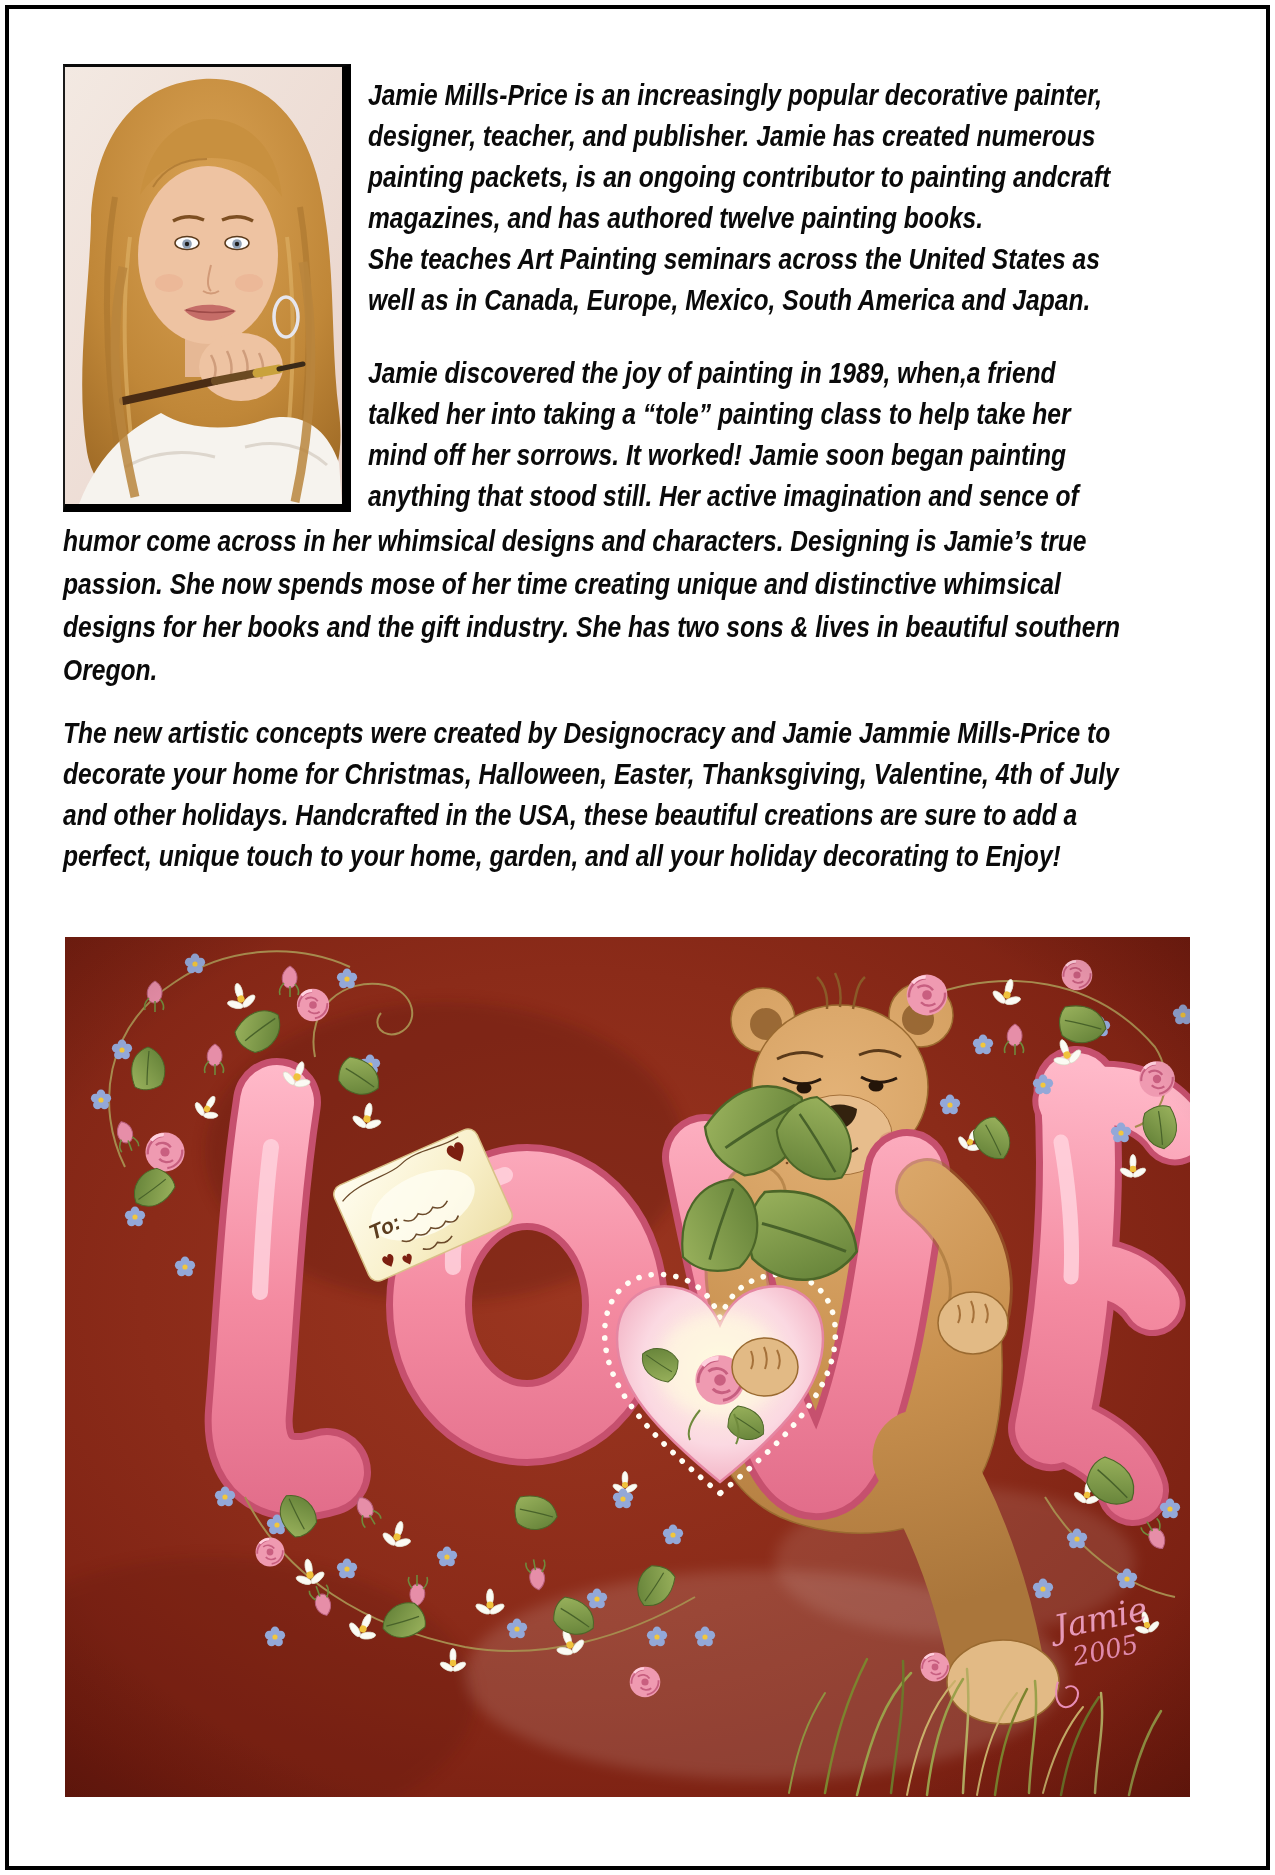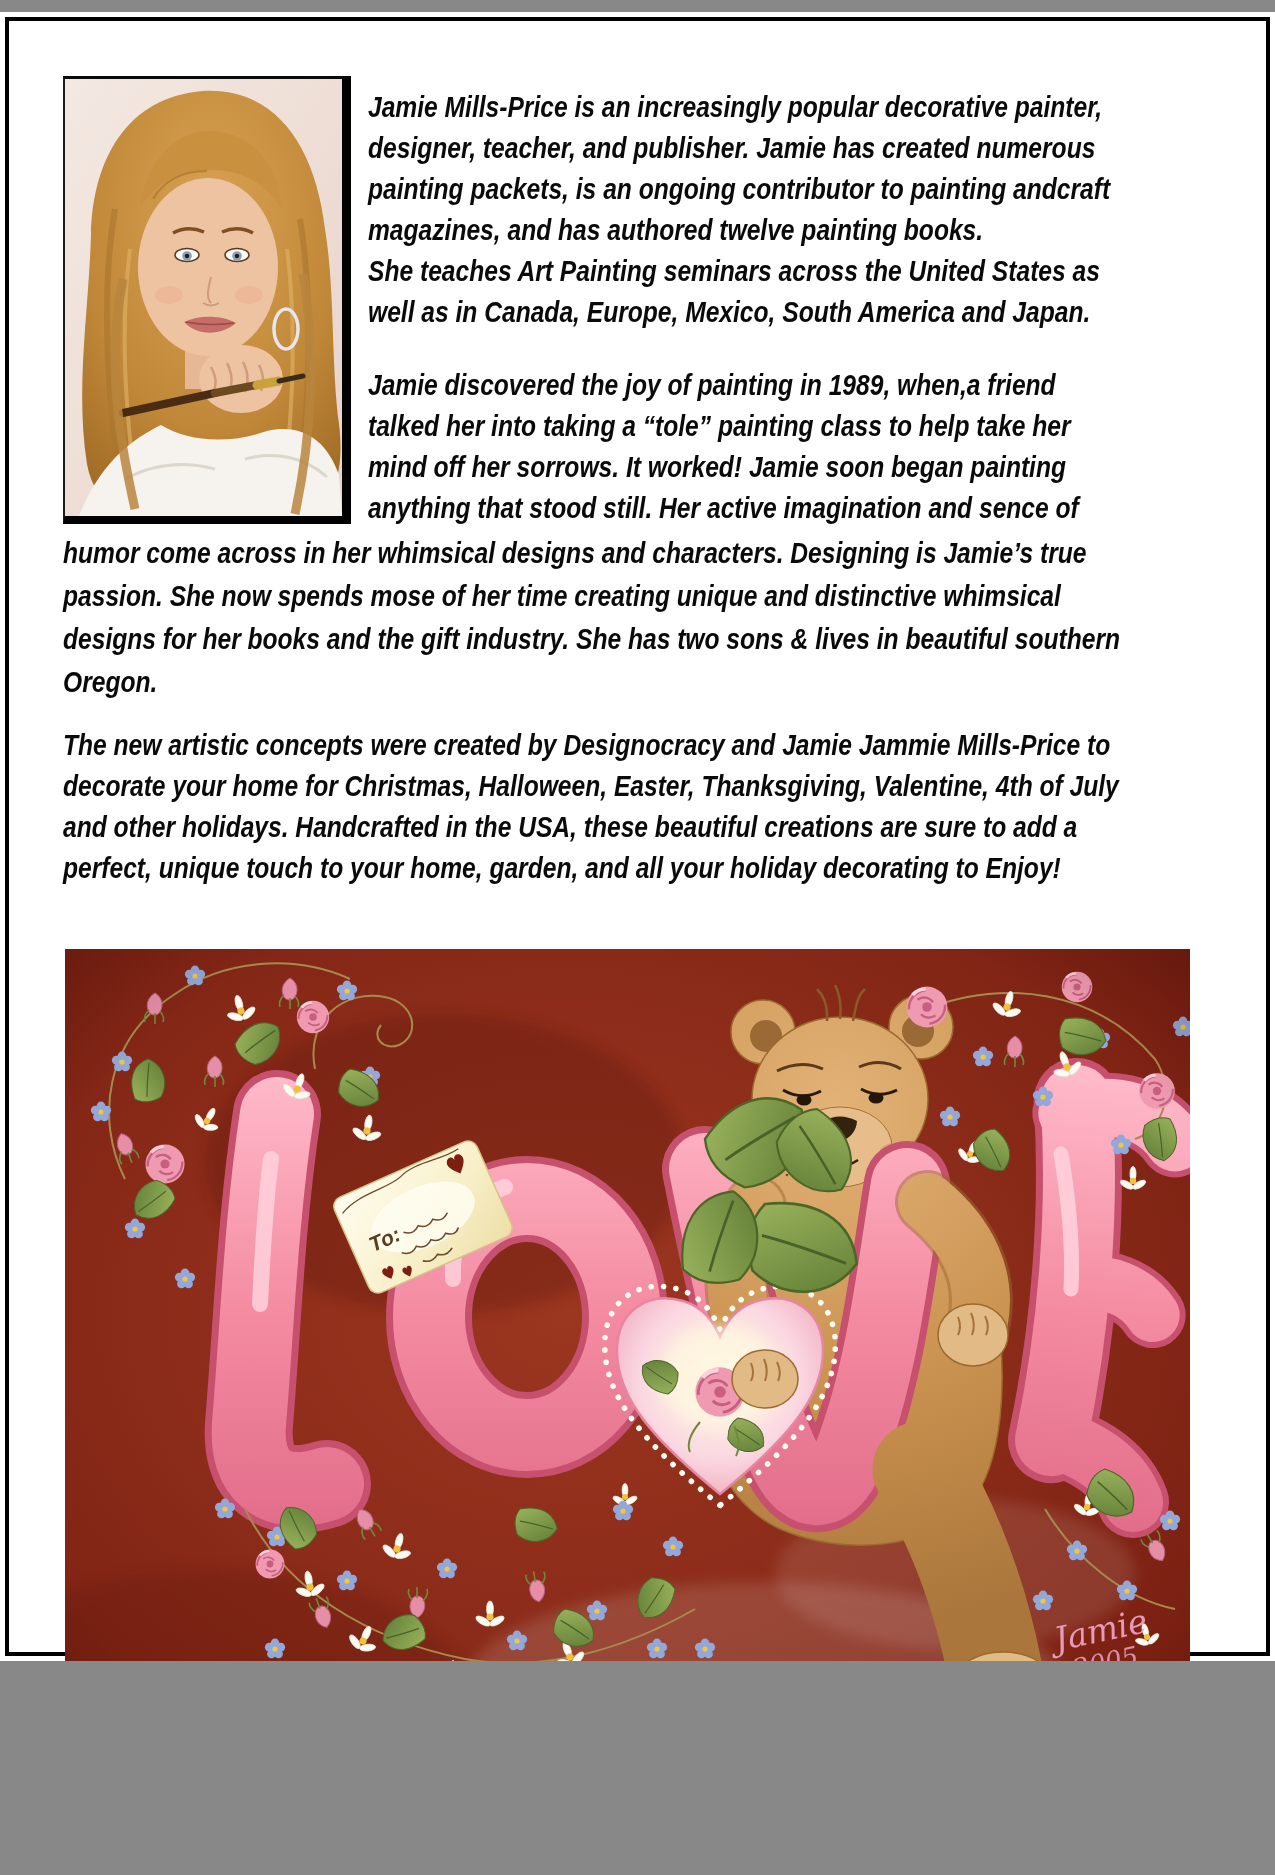--- a/index.html
+++ b/index.html
@@ -1,18 +1,18 @@
 <!DOCTYPE html>
 <html><head>
 <meta charset="utf-8">
 <style>
   html,body { margin:0; padding:0; background:#888; }
   .page {
-    position:relative; width:1275px; height:1649px; background:#ffffff;
-    margin:12px auto; overflow:hidden;
+    position:relative; width:1275px; height:1875px; background:#ffffff;
+    margin:0 auto; overflow:hidden;
     font-family:"Liberation Sans", sans-serif;
   }
   .frame {
     position:absolute; inset:5px; border:4px solid #000; pointer-events:none;
   }
   .photo {
     position:absolute; left:63px; top:64px; width:277px; height:437px;
     border-top:3px solid #0a0a0a; border-left:2px solid #1a1a1a;
     border-right:9px solid #000; border-bottom:8px solid #000;
     background:#efe3da;

